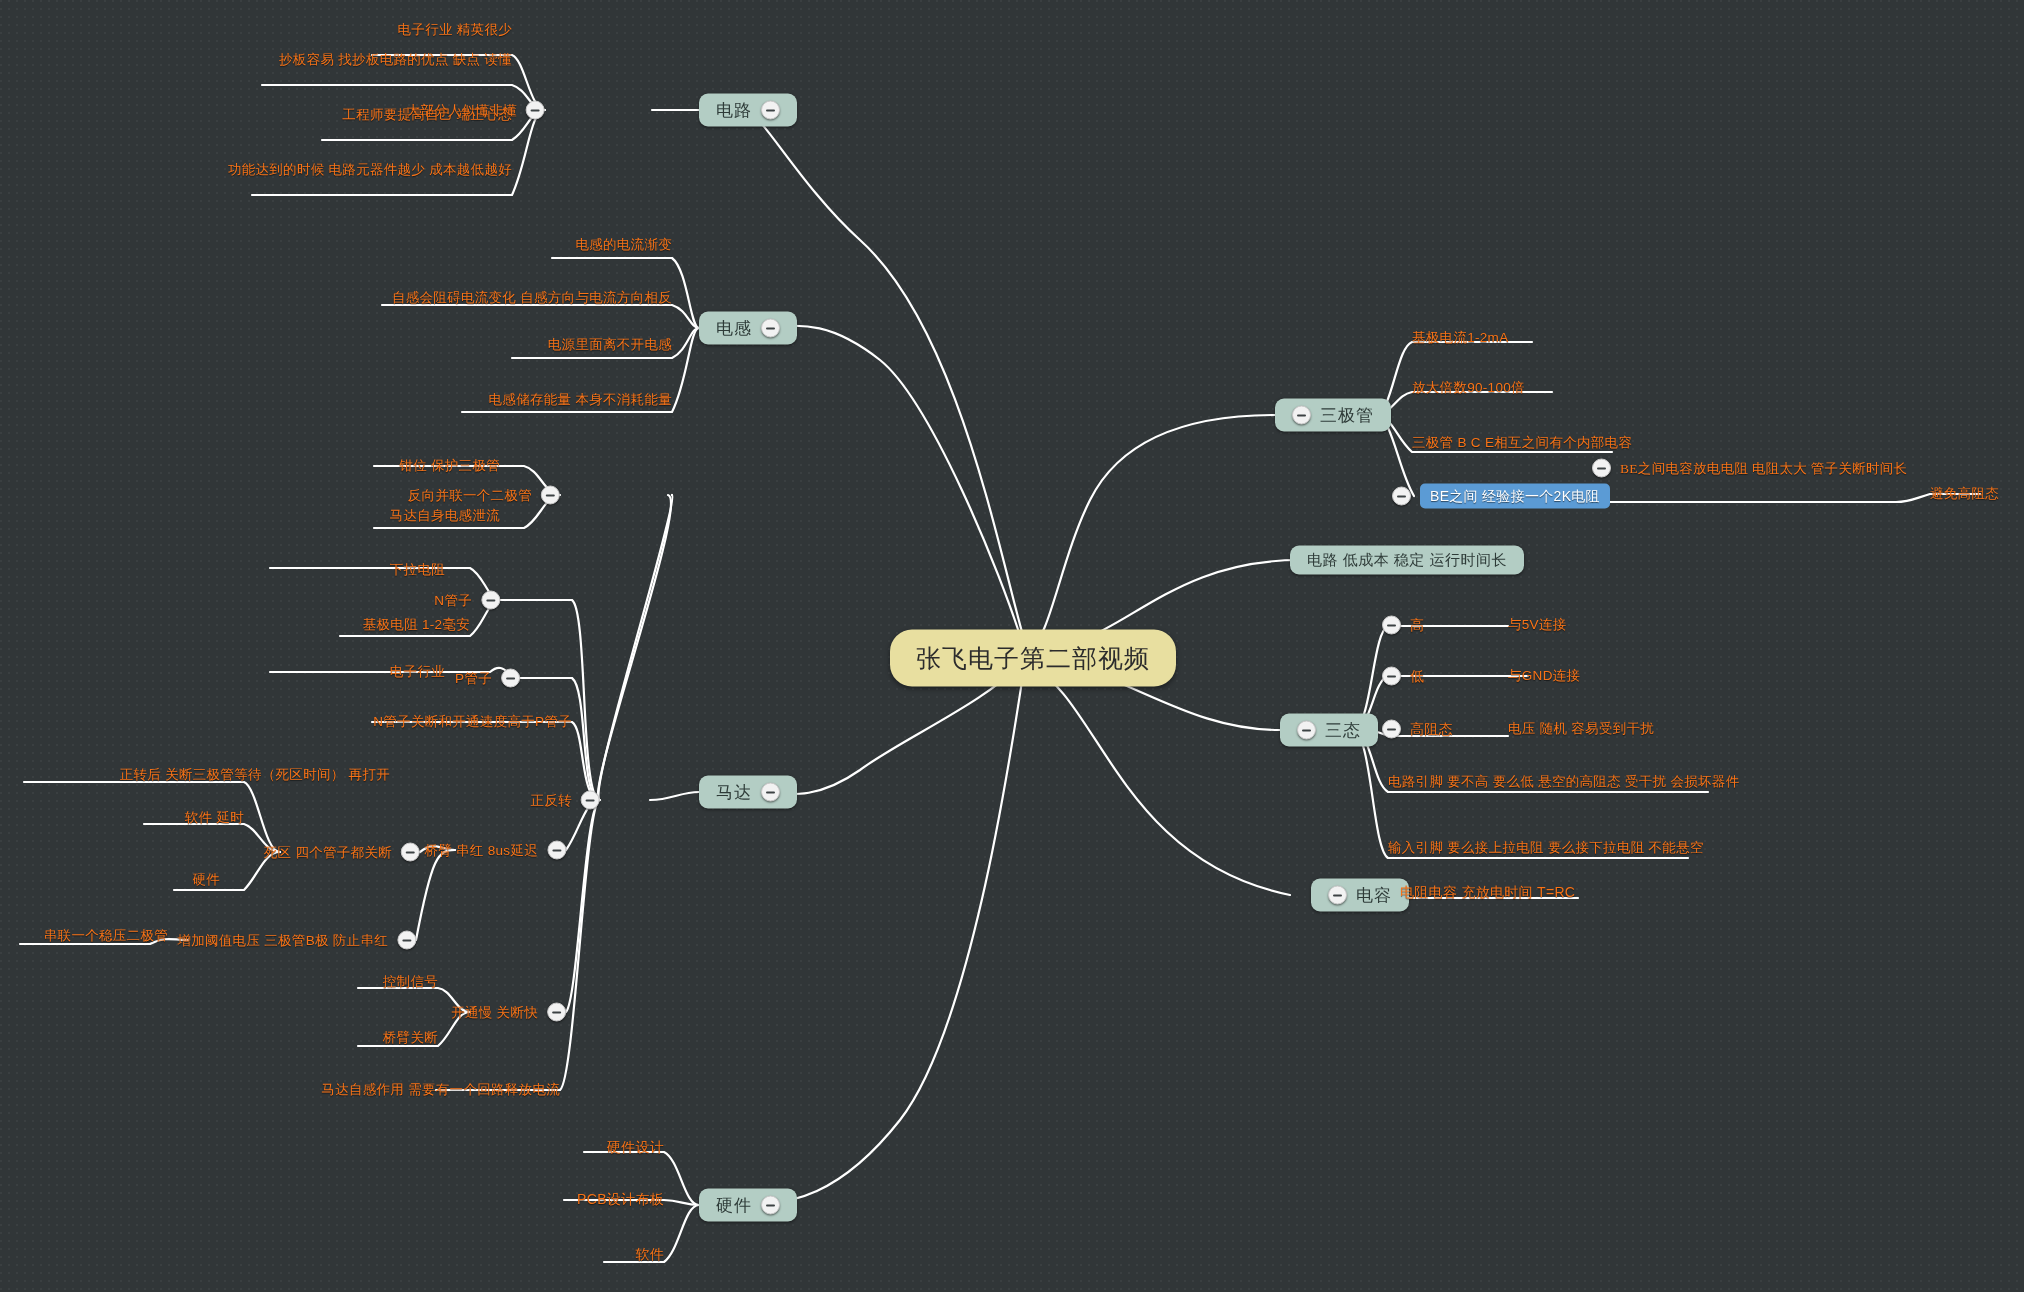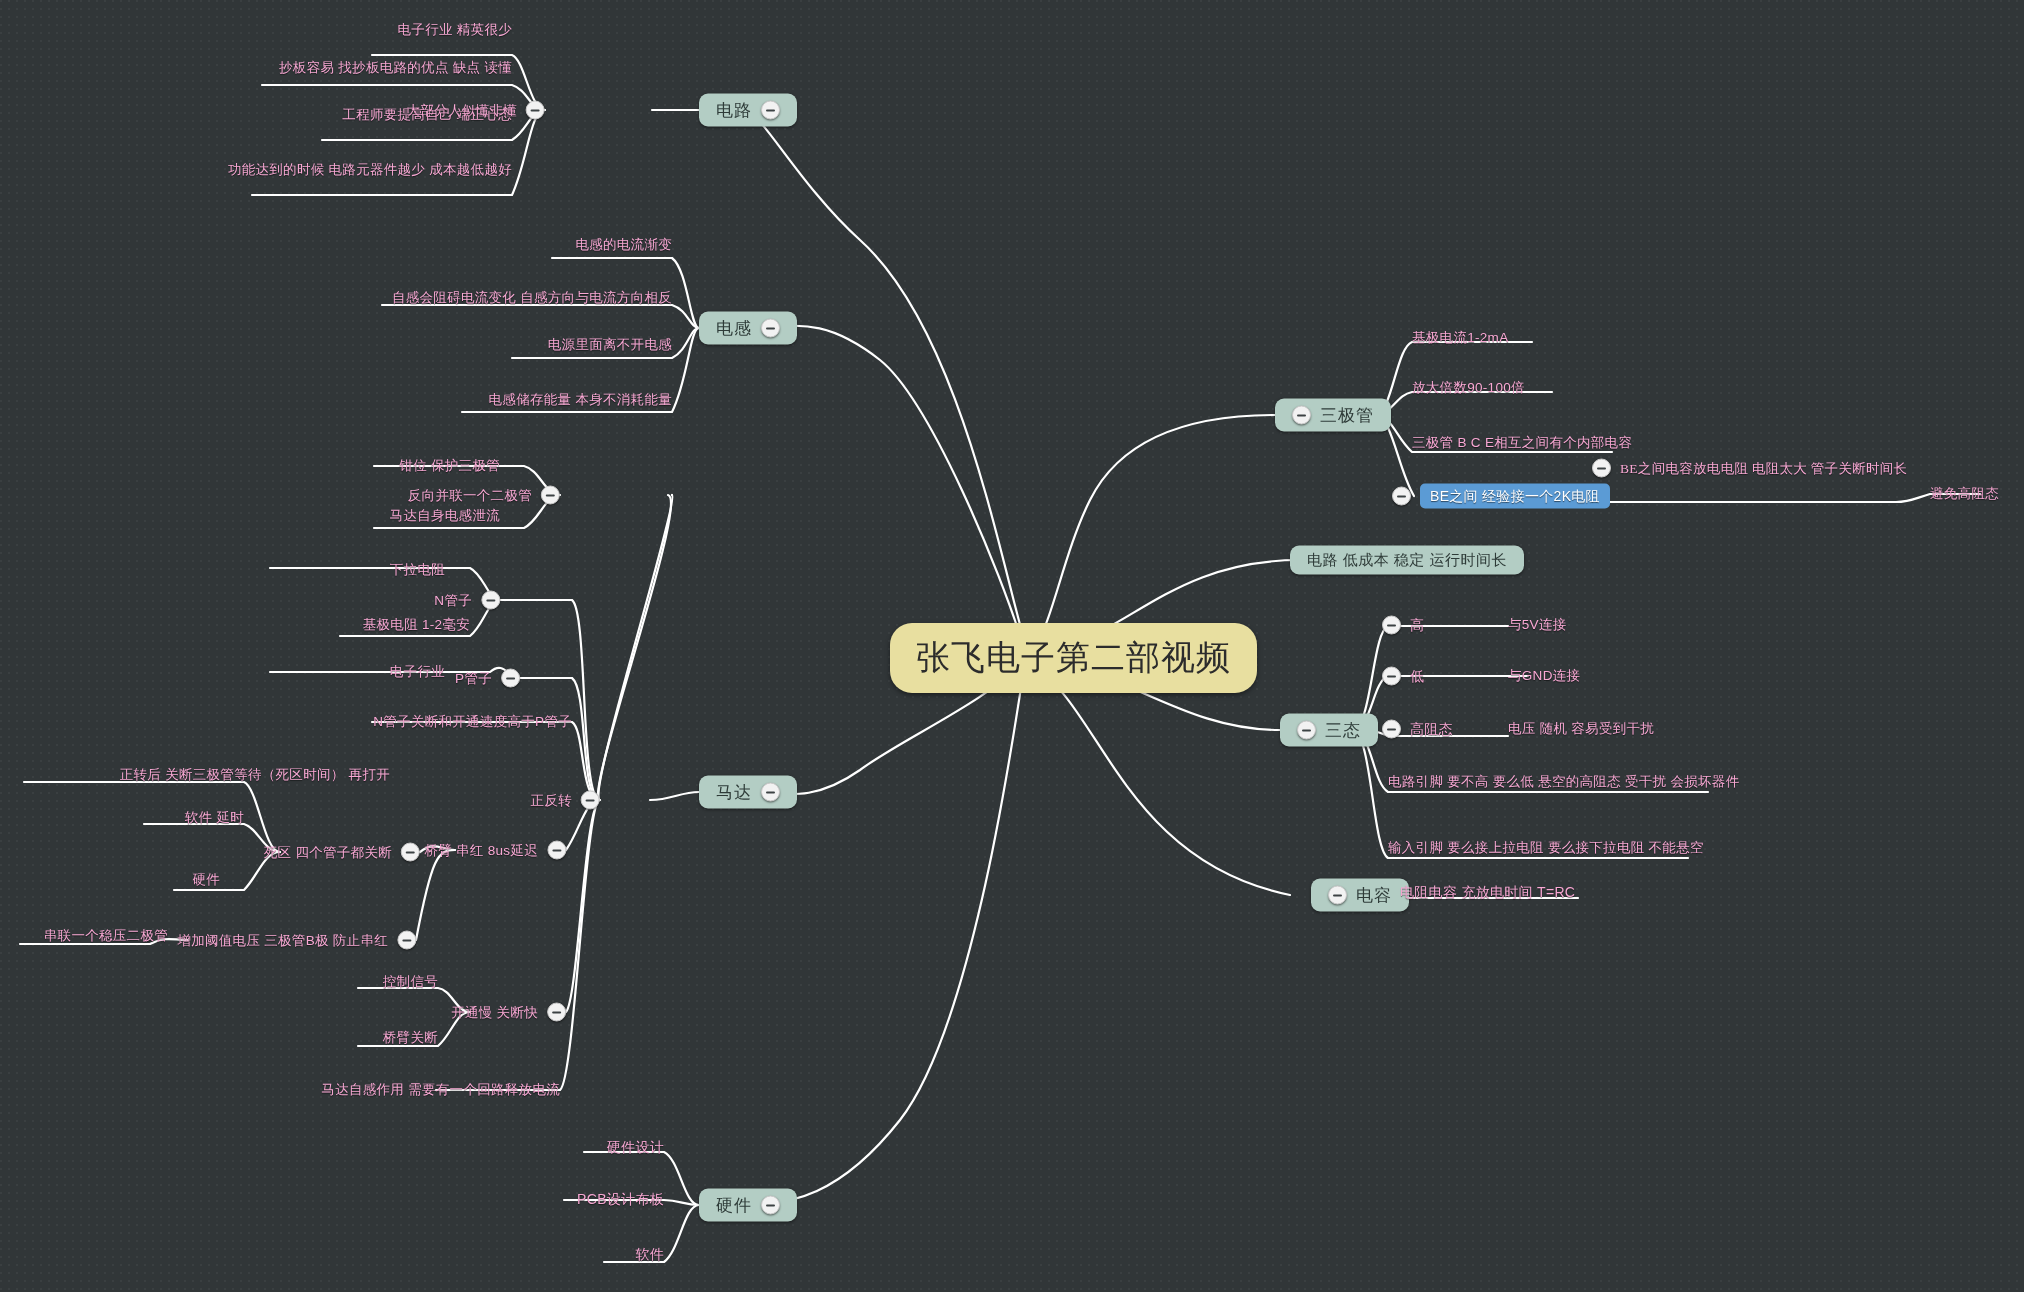--- a/index.html
+++ b/index.html
@@ -10,28 +10,28 @@
     background-color:#313638;
     background-image:
       radial-gradient(circle at 1px 1px, rgba(255,255,255,0.045) 1px, transparent 1.2px);
     background-size:8px 8px;
   }
   #canvas{position:absolute;inset:0;}
   svg.links{position:absolute;left:0;top:0;width:2024px;height:1292px;pointer-events:none;}
   svg.links path{fill:none;stroke:#ffffff;stroke-width:2.2;stroke-linecap:round;}
 
   .node{position:absolute;transform:translateY(-50%);display:flex;align-items:center;white-space:nowrap;}
-  .node .label{color:#f9a8d4;font-size:14px;letter-spacing:0.3px;text-shadow:0 1px 1px rgba(0,0,0,.55);}
+  .node .label{color:#f97316;font-size:14px;letter-spacing:0.3px;text-shadow:0 1px 1px rgba(0,0,0,.55);}
 
   
   .root{
     background:#e8dfa0;border-radius:22px;padding:12px 26px;
     box-shadow:0 2px 5px rgba(0,0,0,.45);
   }
-  .root .label{color:#2c2c2c;font-size:34px;letter-spacing:1px;text-shadow:none;}
+  .root .label{color:#2c2c2c;font-size:25px;letter-spacing:1px;text-shadow:none;}
 
   
   .pill{
     background:#b3cdc4;border-radius:9px;padding:5px 17px;
     box-shadow:0 1px 3px rgba(0,0,0,.4);
   }
   .pill .label{color:#2e3b38;font-size:17px;text-shadow:none;letter-spacing:1px;}
   .pill.wide .label{font-size:15px;letter-spacing:0.5px;}
 
   
@@ -144,21 +144,21 @@
     <span class="label">电路</span>
     <span class="toggle tg-right"></span>
   </div>
   <div class="node leaf" style="left:545px;top:110px;transform:translate(-100%,-50%);">
     <span class="label">大部分人似懂非懂</span>
     <span class="toggle tg-right"></span>
   </div>
   <div class="node leaf" style="left:512px;top:30px;transform:translate(-100%,-50%);">
     <span class="label">电子行业 精英很少</span>
   </div>
-  <div class="node leaf" style="left:512px;top:68px;transform:translate(-100%,-50%);">
+  <div class="node leaf" style="left:512px;top:60px;transform:translate(-100%,-50%);">
     <span class="label">抄板容易 找抄板电路的优点 缺点 读懂</span>
   </div>
   <div class="node leaf" style="left:512px;top:115px;transform:translate(-100%,-50%);">
     <span class="label">工程师要提高自己 端正心态</span>
   </div>
   <div class="node leaf" style="left:512px;top:170px;transform:translate(-100%,-50%);">
     <span class="label">功能达到的时候 电路元器件越少 成本越低越好</span>
   </div>
 
   <div class="node pill" style="left:699px;top:328px;">

